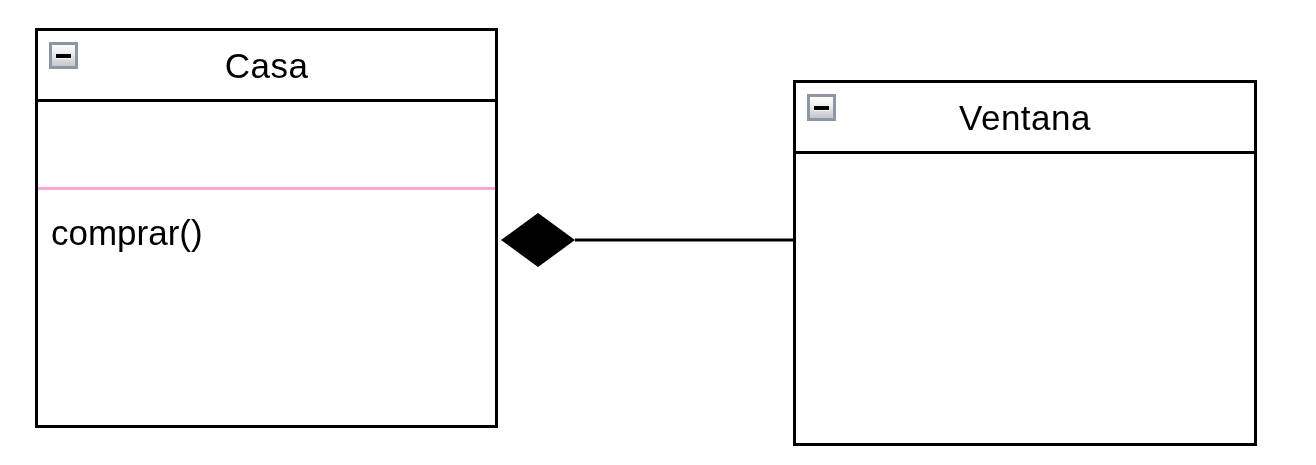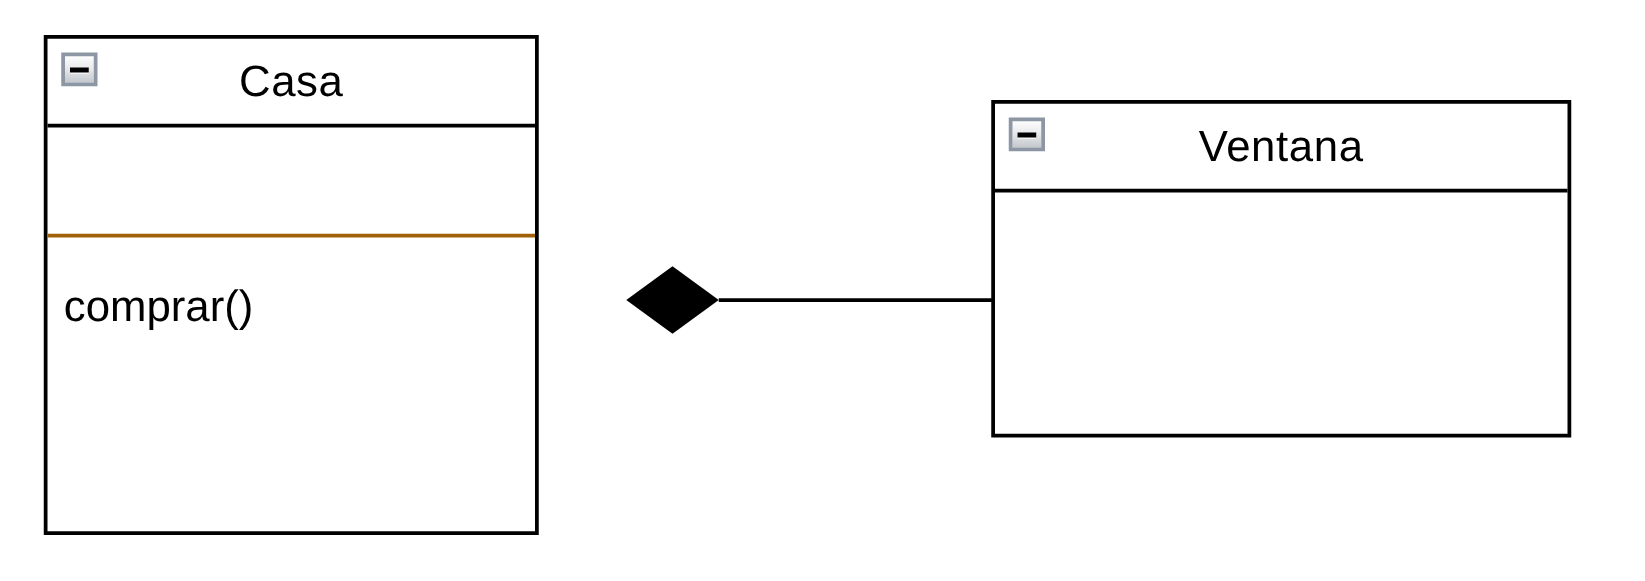--- a/index.html
+++ b/index.html
@@ -16,22 +16,22 @@
     overflow: hidden;
   }
   .uml-class {
     position: absolute;
     box-sizing: border-box;
     border: 3px solid #000000;
     background: #ffffff;
     display: flex;
     flex-direction: column;
   }
-  .uml-class.casa    { left: 35px;  top: 28px; width: 396px; height: 400px; }
-  .uml-class.ventana { left: 793px; top: 80px; width: 464px; height: 270px; }
+  .uml-class.casa    { left: 35px;  top: 28px; width: 463px; height: 400px; }
+  .uml-class.ventana { left: 793px; top: 80px; width: 464px; height: 366px; }
 
   .class-header {
     position: relative;
     flex: 0 0 68px;
     display: flex;
     align-items: center;
     justify-content: center;
   }
   .class-title {
     font-size: 35px;
@@ -61,22 +61,22 @@
     height: 4px;
     background: #000000;
     box-shadow: 0 1px 0 rgba(255,255,255,0.85);
   }
   .attributes-compartment {
     flex: 0 0 85px;
     border-top: 3px solid #000000;
   }
   .methods-compartment {
     flex: 1 1 auto;
-    border-top: 3px solid #a16207;
-    padding: 37px 10px 0 13px;
+    border-top: 3px solid #f9a8d4;
+    padding: 24px 10px 0 13px;
   }
   .method-label {
     font-size: 35px;
     line-height: 1.1;
     color: #000000;
   }
   .connector-svg {
     position: absolute;
     left: 496px;
     top: 208px;

